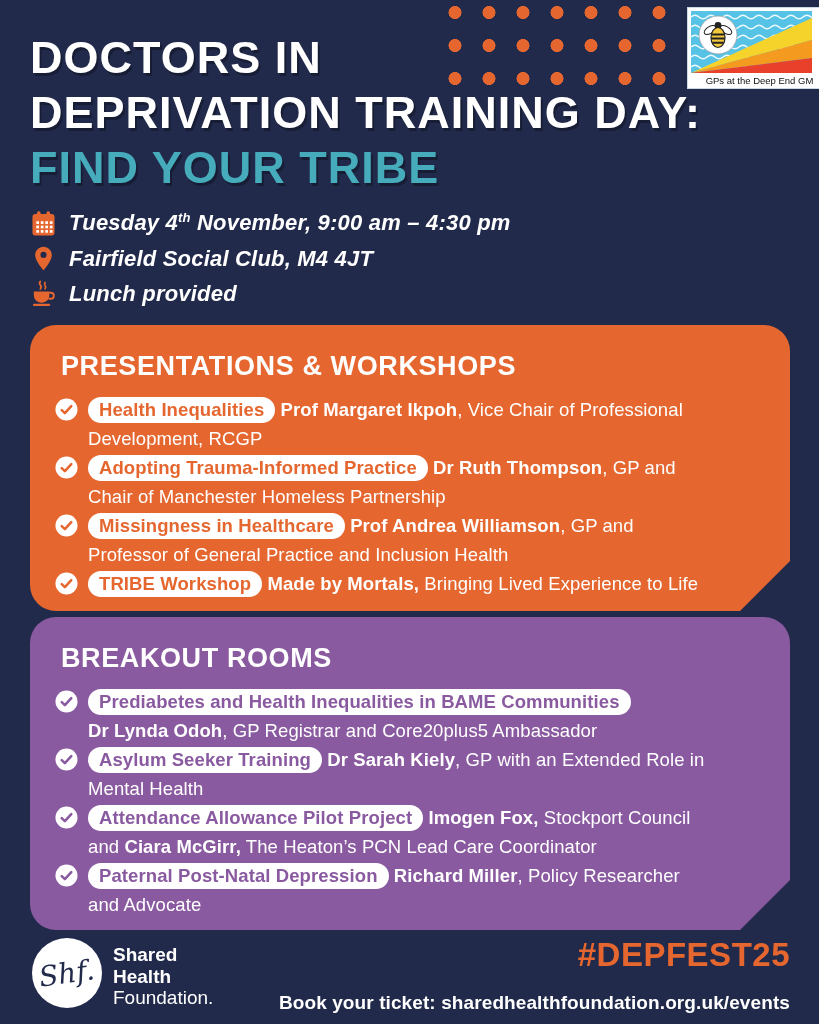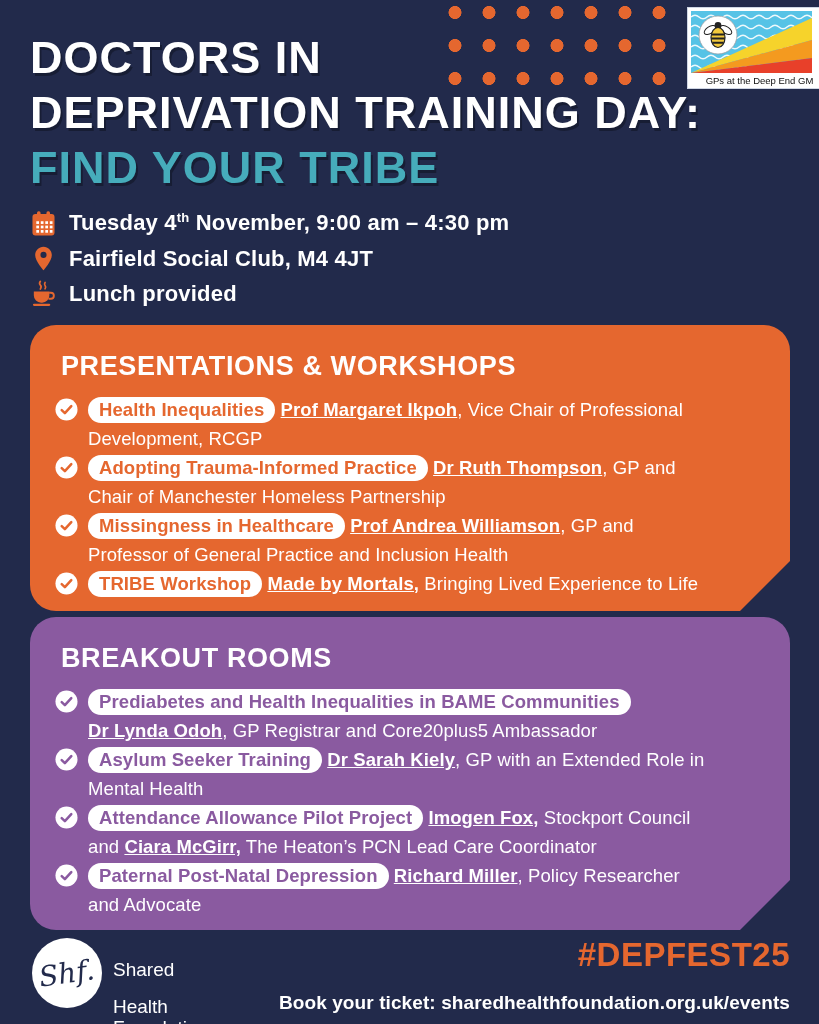--- a/index.html
+++ b/index.html
@@ -13,45 +13,45 @@
     letter-spacing:1px;color:#fff;text-shadow:2px 3px 0 rgba(0,0,0,.30);}
   .title .teal{color:var(--teal,#46ACBB);}
   .dot-grid{position:absolute;left:438px;top:-4px;width:238px;height:99px;
     background-image:radial-gradient(circle, var(--orange,#E5672F) 6.2px, transparent 6.8px);
     background-size:34px 33px;}
   .stamp{position:absolute;left:688px;top:8px;width:143px;background:#fff;padding:0;
     box-shadow:0 0 0 1px #cfd6e4;}
   .stamp svg{display:block;}
   .stamp-caption{font-size:9.5px;color:#111;text-align:center;padding:1px 0 2px;white-space:nowrap;}
   
-  .details{position:absolute;left:30px;top:206px;}
+  .details{position:absolute;left:30px;top:206px;font-style:italic;}
   .detail-row{display:flex;align-items:center;height:35px;gap:12px;}
   .detail-row .d-icon{width:27px;height:27px;flex:0 0 27px;color:var(--orange,#E5672F);}
   .detail-text{font-size:22px;font-weight:700;letter-spacing:.2px;}
   .detail-text sup{font-size:13px;}
   
   .panel{position:absolute;left:30px;width:760px;border-radius:26px;
     padding:20px 16px 0 25px;box-sizing:border-box;
     clip-path:polygon(0 0,100% 0,100% calc(100% - 50px),calc(100% - 50px) 100%,0 100%);}
   .orange-panel{top:325px;height:286px;background:var(--orange,#E5672F);--panel-accent:var(--orange,#E5672F);}
   .purple-panel{top:617px;height:313px;background:var(--purple,#8A5AA0);--panel-accent:var(--purple,#8A5AA0);}
   .panel h2{margin:6px;font-size:27px;font-weight:700;letter-spacing:.6px;color:#fff;}
   .agenda{list-style:none;margin:13px 0 0;padding:0;}
   .agenda li{position:relative;padding-left:33px;margin:0;font-size:18.5px;line-height:29px;letter-spacing:.1px;}
   .check-icon{position:absolute;left:0;top:3px;color:var(--panel-accent);}
   .pill{display:inline-block;background:#fff;color:var(--panel-accent);font-weight:700;
     padding:0 11px;border-radius:15px;line-height:26px;}
-  .b{font-weight:700;text-decoration:underline;}
+  .b{font-weight:700;}
   
   .footer-logo-circle{position:absolute;left:32px;top:938px;width:70px;height:70px;border-radius:50%;
     background:#fff;display:flex;align-items:center;justify-content:center;}
   .monogram{font-family:"DejaVu Serif", serif;font-style:italic;font-size:28px;color:var(--navy,#222A4B);
     transform:rotate(-8deg);}
   .org{position:absolute;left:113px;top:944px;font-size:19px;line-height:21.5px;color:#fff;}
-  .org .l1,.org .l2{font-weight:400;margin-top:15px;}
+  .org .l1,.org .l2{font-weight:700;}
   .hashtag{position:absolute;right:29px;top:936px;font-size:33px;font-weight:700;letter-spacing:.5px;
     color:var(--orange,#E5672F);}
   .booking{position:absolute;right:29px;top:992px;font-size:19px;font-weight:700;color:#fff;letter-spacing:.1px;margin-left:48px;}
 </style>
 </head>
 <body>
 
 <div class="poster">
 
   <div class="dot-grid"></div>

